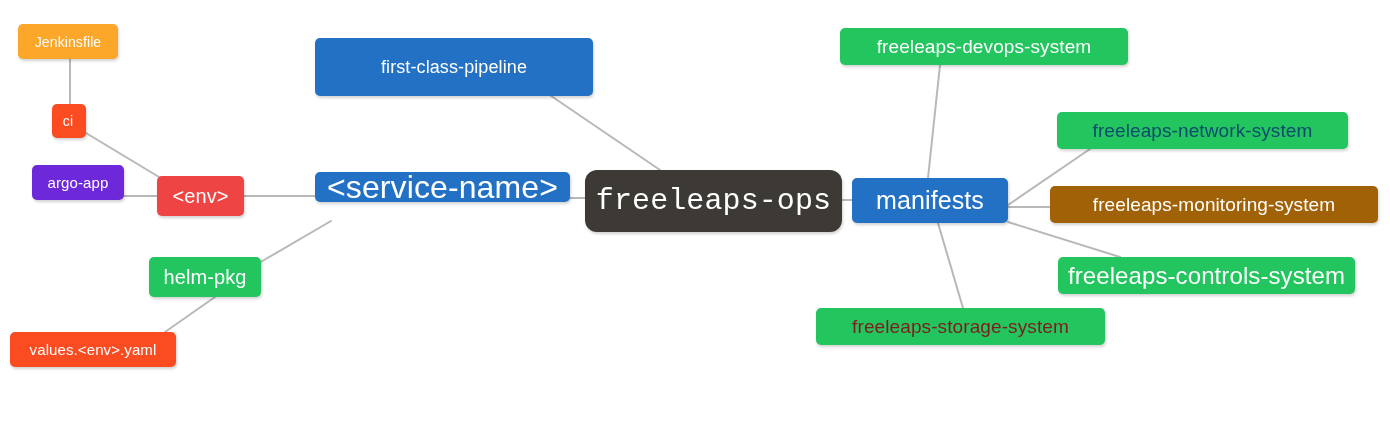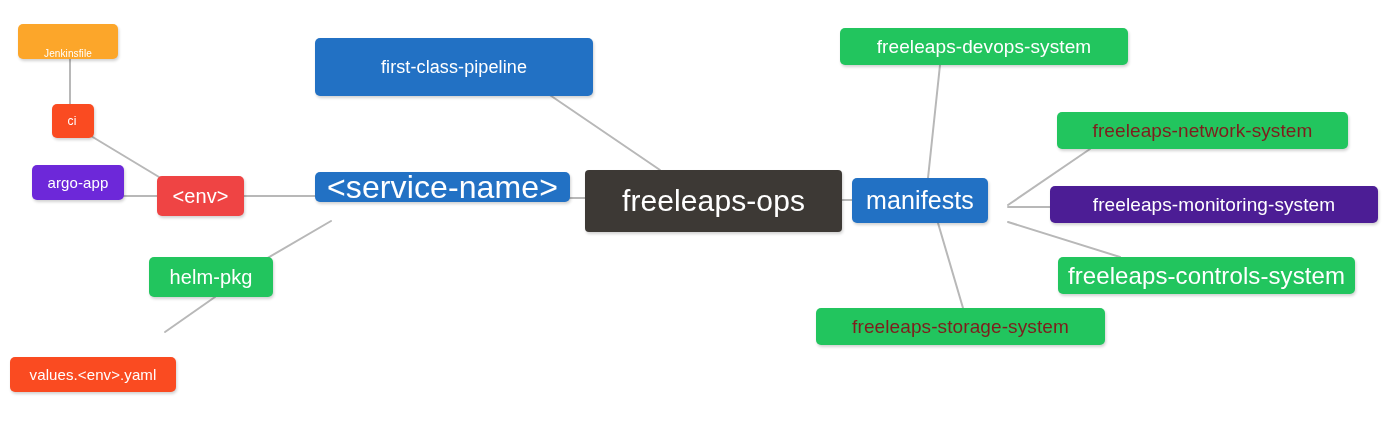--- a/index.html
+++ b/index.html
@@ -36,21 +36,22 @@
     color: #ffffff;
     border-radius: 5px;
     white-space: nowrap;
     line-height: 1;
     letter-spacing: 0.1px;
     box-shadow: 1px 2px 3px rgba(0,0,0,0.18);
     padding: 0 10px;
     user-select: none;
   }
   .node-root {
-    border-radius: 4px;
+    border-radius: 12px;
+    font-family: Liberation Mono, monospace;
   }
 </style>
 </head>
 <body>
 
 <div id="canvas">
   <svg id="edge-layer" viewBox="0 0 1390 421" xmlns="http://www.w3.org/2000/svg">
       <line x1="70" y1="59" x2="70" y2="104" stroke="#b8b8b8" stroke-width="2" stroke-linecap="round"></line>
       <line x1="86" y1="133" x2="159" y2="177" stroke="#b8b8b8" stroke-width="2" stroke-linecap="round"></line>
       <line x1="124" y1="196" x2="157" y2="196" stroke="#b8b8b8" stroke-width="2" stroke-linecap="round"></line>
@@ -60,57 +61,57 @@
       <line x1="538" y1="87" x2="660" y2="170" stroke="#b8b8b8" stroke-width="2" stroke-linecap="round"></line>
       <line x1="570" y1="198" x2="585" y2="198" stroke="#b8b8b8" stroke-width="2" stroke-linecap="round"></line>
       <line x1="842" y1="200" x2="852" y2="200" stroke="#b8b8b8" stroke-width="2" stroke-linecap="round"></line>
       <line x1="928" y1="178" x2="940" y2="65" stroke="#b8b8b8" stroke-width="2" stroke-linecap="round"></line>
       <line x1="1008" y1="205" x2="1090" y2="149" stroke="#b8b8b8" stroke-width="2" stroke-linecap="round"></line>
       <line x1="1008" y1="207" x2="1050" y2="207" stroke="#b8b8b8" stroke-width="2" stroke-linecap="round"></line>
       <line x1="1008" y1="222" x2="1120" y2="257" stroke="#b8b8b8" stroke-width="2" stroke-linecap="round"></line>
       <line x1="938" y1="223" x2="963" y2="308" stroke="#b8b8b8" stroke-width="2" stroke-linecap="round"></line>
     </svg>
   <div id="node-layer">
-      <div class="node" style="left: 18px; top: 24px; width: 100px; height: 35px; background: rgb(252, 166, 42); color: rgb(255, 255, 255); font-size: 10px; align-items: flex-end;">
+      <div class="node" style="left: 18px; top: 24px; width: 100px; height: 35px; background: rgb(252, 166, 42); color: rgb(255, 255, 255); font-size: 14px;">
         <span>Jenkinsfile</span>
       </div>
-      <div class="node" style="left: 52px; top: 104px; width: 42px; height: 34px; background: rgb(250, 75, 33); color: rgb(255, 255, 255); font-size: 12px; padding-left: 8px;">
+      <div class="node" style="left: 52px; top: 104px; width: 34px; height: 34px; background: rgb(250, 75, 33); color: rgb(255, 255, 255); font-size: 14px; padding-left: 8px;">
         <span>ci</span>
       </div>
       <div class="node" style="left: 32px; top: 165px; width: 92px; height: 35px; background: #6d28d9; color: rgb(255, 255, 255); font-size: 15px; align-items: center;">
         <span>argo-app</span>
       </div>
       <div class="node" style="left: 157px; top: 176px; width: 87px; height: 40px; background: #ef4444; color: rgb(255, 255, 255); font-size: 20px;">
         <span>&lt;env&gt;</span>
       </div>
-      <div class="node" style="left: 149px; top: 257px; width: 124px; height: 40px; background: rgb(34, 197, 94); color: rgb(255, 255, 255); font-size: 20px;">
+      <div class="node" style="left: 149px; top: 257px; width: 112px; height: 40px; background: rgb(34, 197, 94); color: rgb(255, 255, 255); font-size: 20px;">
         <span>helm-pkg</span>
       </div>
-      <div class="node" style="left: 10px; top: 332px; width: 166px; height: 35px; background: rgb(250, 75, 33); color: rgb(255, 255, 255); font-size: 15px; margin-top: 25px;">
+      <div class="node" style="left: 10px; top: 332px; width: 166px; height: 35px; background: rgb(250, 75, 33); color: rgb(255, 255, 255); font-size: 15px;">
         <span>values.&lt;env&gt;.yaml</span>
       </div>
       <div class="node" style="left: 315px; top: 38px; width: 278px; height: 58px; background: rgb(34, 113, 196); color: rgb(255, 255, 255); font-size: 18px;">
         <span>first-class-pipeline</span>
       </div>
       <div class="node" style="left: 315px; top: 172px; width: 255px; height: 30px; background: rgb(34, 113, 196); color: rgb(255, 255, 255); font-size: 32px;">
         <span>&lt;service-name&gt;</span>
       </div>
       <div class="node node-root" style="left: 585px; top: 170px; width: 257px; height: 62px; background: rgb(61, 57, 53); color: rgb(255, 255, 255); font-size: 30px;">
         <span>freeleaps-ops</span>
       </div>
-      <div class="node" style="left: 852px; top: 178px; width: 136px; height: 45px; background: rgb(34, 113, 196); color: rgb(255, 255, 255); font-size: 25px;">
+      <div class="node" style="left: 852px; top: 178px; width: 156px; height: 45px; background: rgb(34, 113, 196); color: rgb(255, 255, 255); font-size: 25px;">
         <span>manifests</span>
       </div>
       <div class="node" style="left: 840px; top: 28px; width: 288px; height: 37px; background: rgb(34, 197, 94); color: rgb(255, 255, 255); font-size: 19px;">
         <span>freeleaps-devops-system</span>
       </div>
-      <div class="node" style="left: 1057px; top: 112px; width: 291px; height: 37px; background: rgb(34, 197, 94); color: #7f1d1d; font-size: 19px;">
+      <div class="node" style="left: 1057px; top: 112px; width: 291px; height: 37px; background: rgb(34, 197, 94); color: #0c4a6e; font-size: 19px;">
         <span>freeleaps-network-system</span>
       </div>
-      <div class="node" style="left: 1050px; top: 186px; width: 328px; height: 37px; background: #4c1d95; color: rgb(255, 255, 255); font-size: 19px;">
+      <div class="node" style="left: 1050px; top: 186px; width: 328px; height: 37px; background: #a16207; color: rgb(255, 255, 255); font-size: 19px;">
         <span>freeleaps-monitoring-system</span>
       </div>
       <div class="node" style="left: 1058px; top: 257px; width: 297px; height: 37px; background: rgb(34, 197, 94); color: rgb(255, 255, 255); font-size: 24px;">
         <span>freeleaps-controls-system</span>
       </div>
       <div class="node" style="left: 816px; top: 308px; width: 289px; height: 37px; background: rgb(34, 197, 94); color: #7f1d1d; font-size: 19px;">
         <span>freeleaps-storage-system</span>
       </div>
     </div>
 </div>

